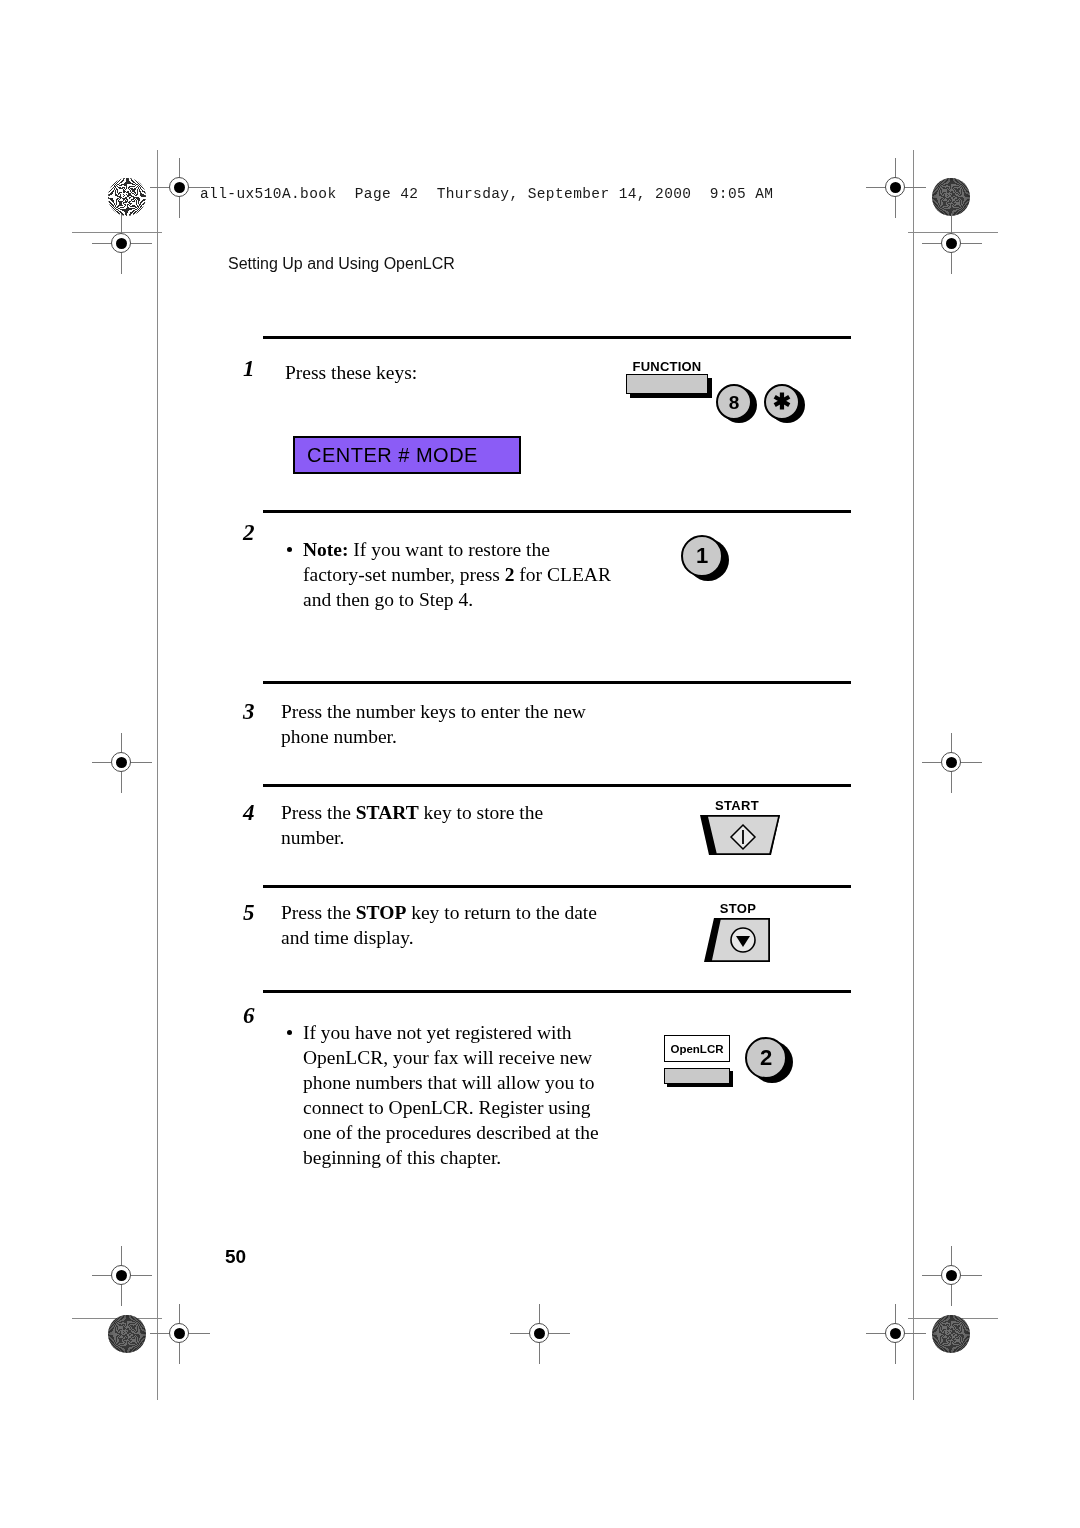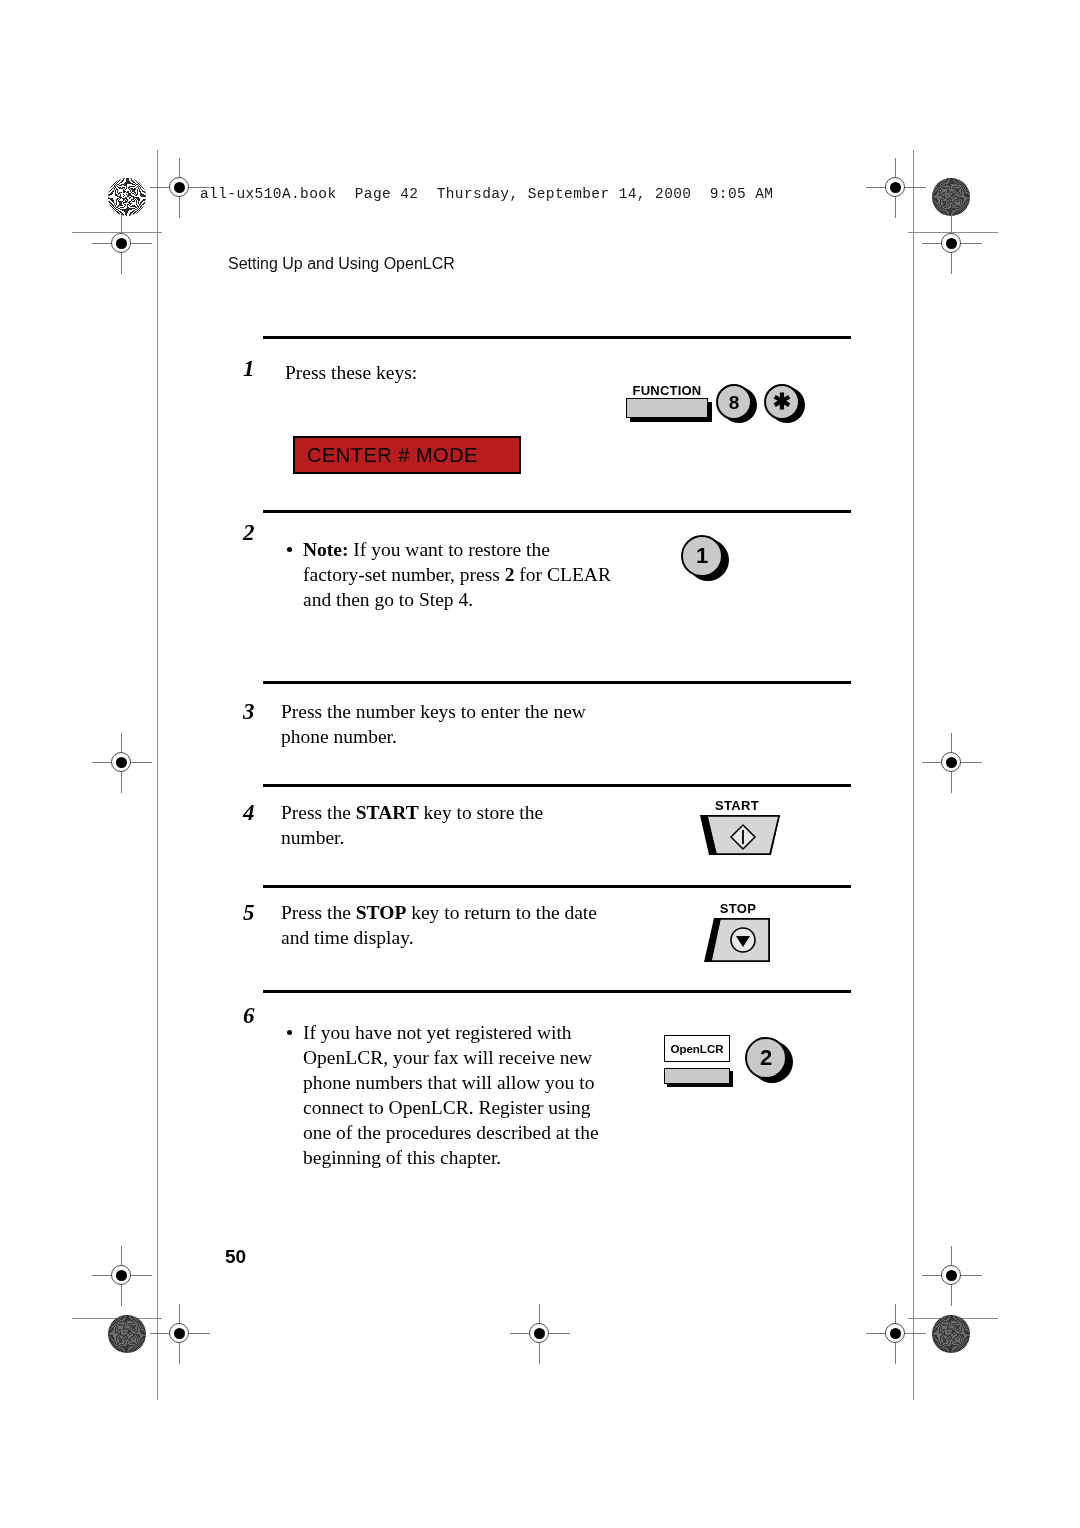--- a/index.html
+++ b/index.html
@@ -157,21 +157,21 @@
     width: 228px;
     height: 38px;
     border: 2.5px solid #000;
     box-sizing: border-box;
     font-family: "Liberation Sans", sans-serif;
     font-size: 20px;
     display: flex;
     align-items: center;
     padding-left: 12px;
     letter-spacing: .5px;
-    background: #b91c1c;
+    background: #8b5cf6;
   }
 
   
   .keyart { position: absolute; }
 
   .fn-wrap { position: absolute; }
   .fn-label {
     font-family: "Liberation Sans", sans-serif;
     font-weight: bold;
     font-size: 13px;
@@ -354,21 +354,21 @@
   <div class="step-body">
     <p>Press these keys:</p>
     <div class="gap"></div>
   </div>
 </div>
 
 <div class="lcd">
   <span>CENTER # MODE</span>
 </div>
 
-<div class="fn-wrap" style="left:626px; top:384px;">
+<div class="fn-wrap" style="left:626px; top:360px;">
   <div class="fn-label">FUNCTION</div>
   <div class="fn-bar"></div>
 </div>
 <div class="round-key" style="left:716px; top:384px;">
   <div class="shadow"></div>
   <div class="face">8</div>
 </div>
 <div class="round-key" style="left:764px; top:384px;">
   <div class="shadow"></div>
   <div class="face" style="font-size:22px;">✱</div>

